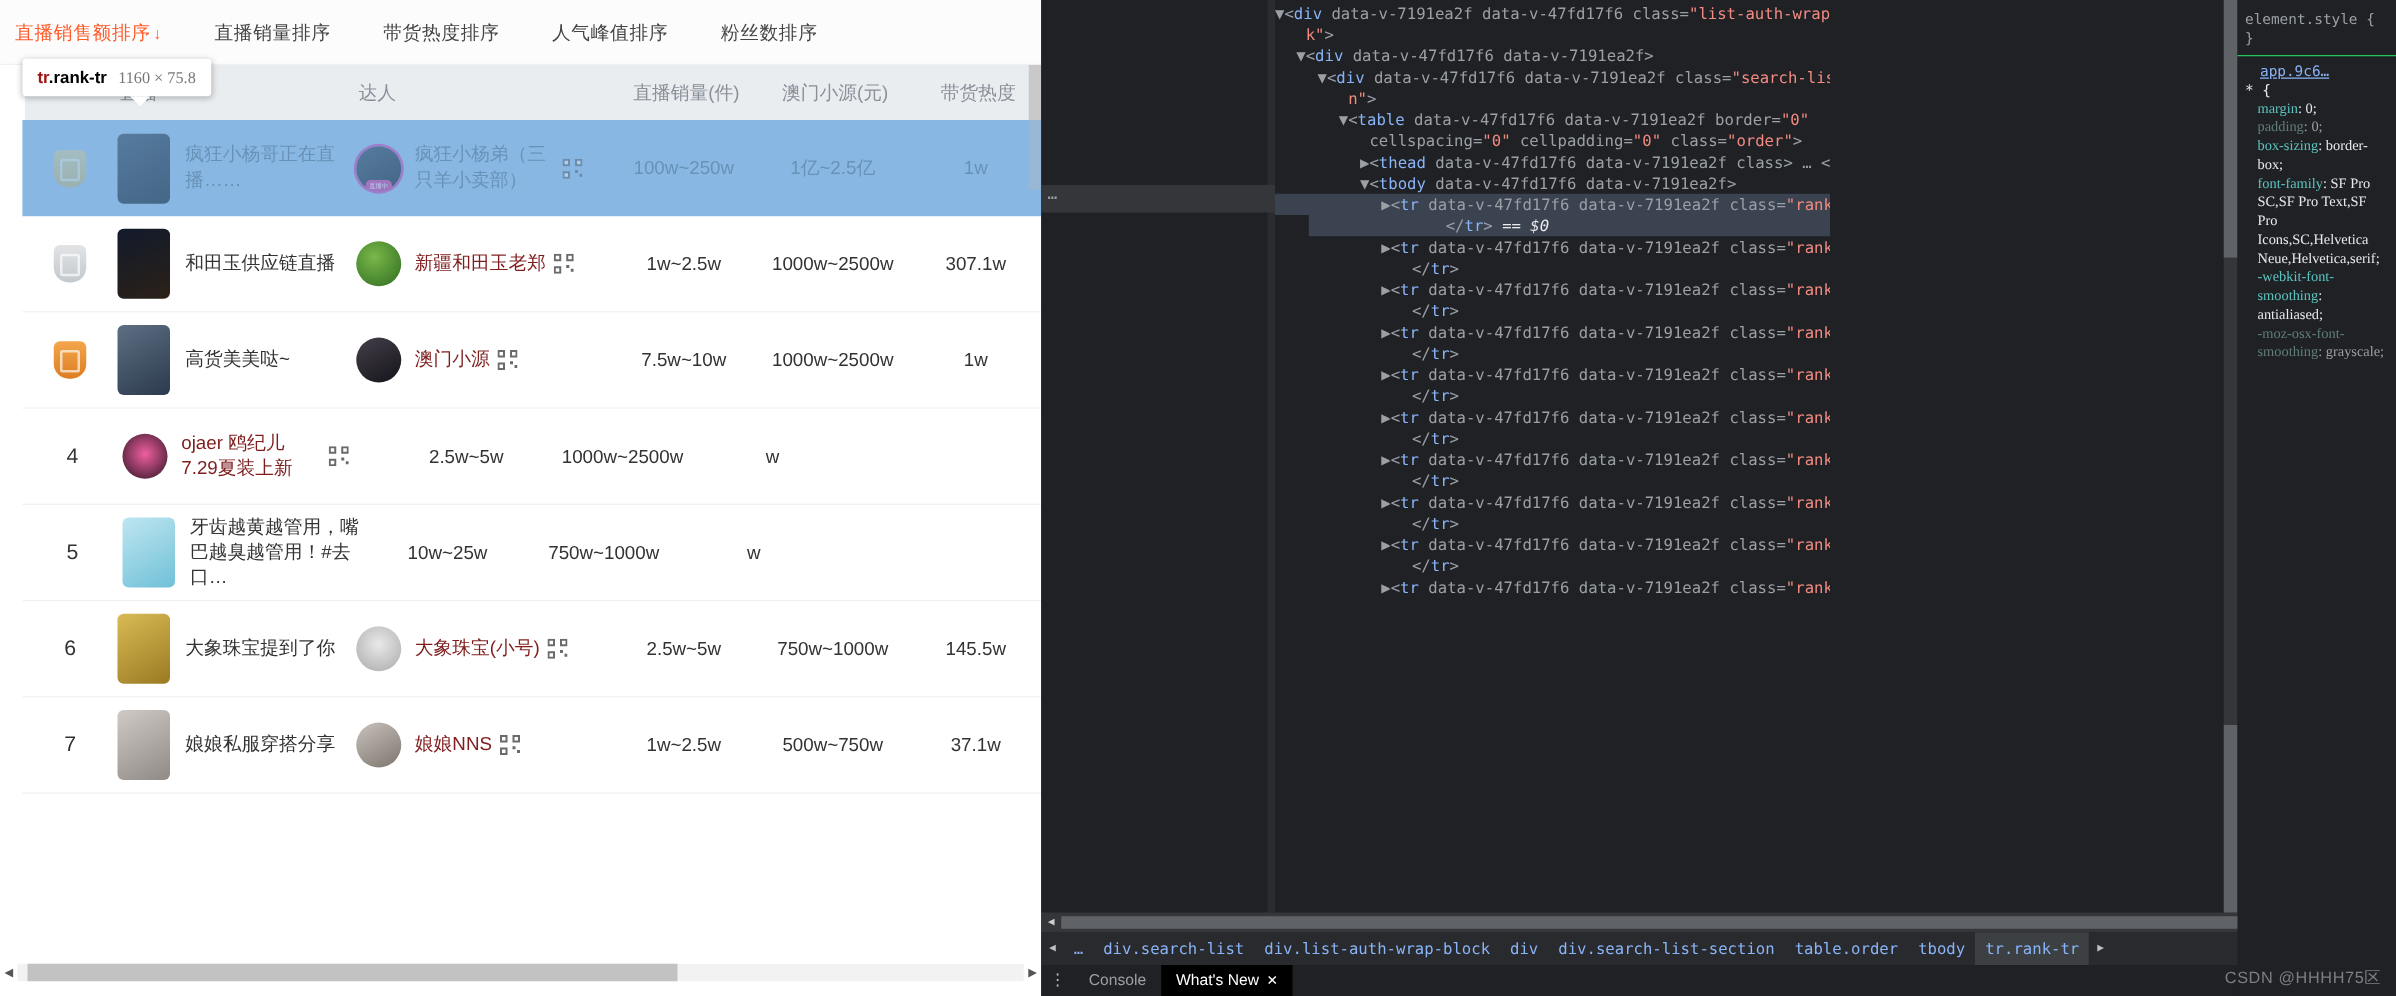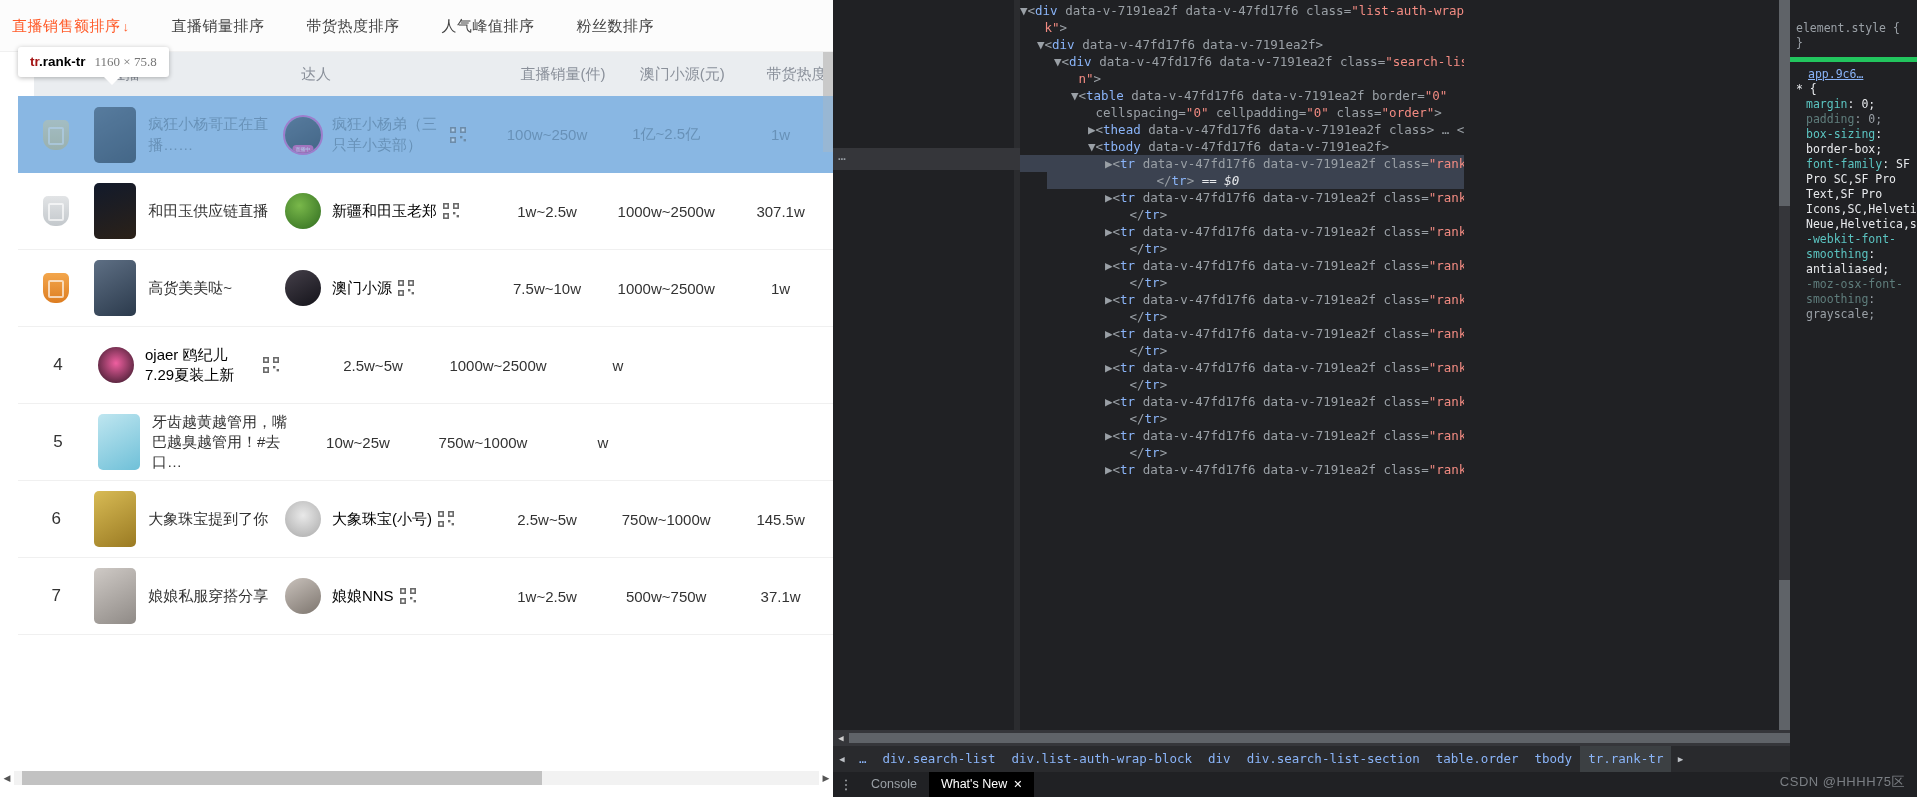--- a/index.html
+++ b/index.html
@@ -14,21 +14,21 @@
 
   
   .page-pane { position:absolute; left:0; top:0; width:833px; height:797px; background:#fff; overflow:hidden; }
 
   .tabs-bar { position:absolute; left:0; top:0; width:833px; height:52px; background:#fcfcfc; border-bottom:1px solid #f0f0f0; }
   .tabs-inner { display:flex; align-items:center; height:52px; padding-left:12px; }
   .tab-item { font-size:15px; color:#444; margin-right:42px; white-space:nowrap; cursor:pointer; letter-spacing:.5px; }
   .tab-item.active { color:#ff5a28; }
   .tab-arrow { font-size:13px; margin-left:2px; }
 
-  .thead { position:absolute; left:34px; top:52px; width:815px; height:44px; background:#eaedf0; }
+  .thead { position:absolute; left:20px; top:52px; width:815px; height:44px; background:#eaedf0; }
   .thead-row { display:flex; align-items:center; height:44px; color:#8a909a; font-size:15px; }
   .th { text-align:center; }
   .th-rank { width:80px; }
   .th-live { width:200px; text-align:left; }
   .th-auth { width:215px; text-align:left; }
   .th-sales { width:120px; }
   .th-amount { width:130px; }
   .th-heat { width:110px; }
 
   .tbody { position:absolute; left:18px; top:96px; width:815px; }
@@ -53,21 +53,21 @@
   .medal.m2 { background:linear-gradient(180deg,#e2e4e6,#c3c8cc); }
   .medal.m3 { background:linear-gradient(180deg,#f3a64c,#dd7d21); }
   .medal::after { content:""; position:absolute; left:50%; top:7px; transform:translateX(-50%); width:12px; height:14px; border:2px solid rgba(255,255,255,.65); border-radius:2px; }
 
   .thumb { width:42px; height:56px; border-radius:5px; margin-right:12px; flex:none; overflow:hidden; position:relative; }
   .live-title { font-size:15px; color:#333; line-height:1.35; max-width:140px; }
 
   .avatar { width:36px; height:36px; border-radius:50%; margin-right:11px; flex:none; position:relative; overflow:hidden; }
   .avatar.ringed { box-shadow:0 0 0 2px #d44ab8; }
   .live-badge { position:absolute; left:50%; transform:translateX(-50%); bottom:0; background:#e0399a; color:#fff; font-size:5px; padding:1px 3px; border-radius:4px; white-space:nowrap; }
-  .auth-name { font-size:15px; color:#000000; line-height:1.35; max-width:112px; }
+  .auth-name { font-size:15px; color:#7f1d1d; line-height:1.35; max-width:112px; }
   .qr-icon { width:16px; height:16px; margin-left:6px; flex:none; }
 
   .hscroll { position:absolute; left:0; bottom:10px; width:833px; height:18px; display:flex; align-items:center; }
   .hscroll .arrow { width:14px; text-align:center; color:#555; font-size:9px; }
   .hscroll .track { flex:1; height:14px; background:#f2f2f2; position:relative; }
   .hscroll .thumb-bar { position:absolute; left:8px; top:0; width:520px; height:14px; background:#c2c2c2; }
 
   
   .side-widget { position:absolute; left:881px; top:262px; width:75px; height:183px; background:#fff; border-radius:8px; box-shadow:0 1px 14px rgba(0,0,0,.13); display:flex; flex-direction:column; align-items:center; padding-top:14px; }
   .sw-item { display:flex; flex-direction:column; align-items:center; margin-bottom:13px; cursor:pointer; position:relative; }
@@ -113,28 +113,28 @@
   .bc-item { padding:0 8px; color:#8ab4f8; white-space:nowrap; cursor:pointer; line-height:26px; }
   .bc-item.current { background:#3c4043; color:#8ab4f8; }
 
   .drawer { position:absolute; left:0; top:772px; width:1084px; height:25px; background:#202124; display:flex; align-items:center; }
   .kebab { width:26px; text-align:center; color:#bdc1c6; font-size:13px; letter-spacing:0; line-height:1; cursor:pointer; }
   .drawer-tab { padding:0 12px; line-height:25px; font-size:12.5px; color:#9aa0a6; cursor:pointer; font-family:"Liberation Sans",sans-serif; }
   .drawer-tab.active { background:#000; color:#fff; }
   .drawer-close { margin-left:6px; font-size:11px; }
   .stylesCol { position:absolute; left:1790px; top:0; width:127px; height:797px; background:#202124;
                font-family:"DejaVu Sans Mono","Liberation Mono",monospace; font-size:11.5px; color:#e8eaed; }
-  .sc-elstyle { padding:21px 6px 6px 6px; border-bottom:5px solid #22c55e; line-height:15px; color:#9aa0a6; }
+  .sc-elstyle { padding:8px 6px 6px 6px; border-bottom:1px solid #22c55e; line-height:15px; color:#9aa0a6; }
   .sc-body { padding:5px 6px; line-height:15px; }
   .sc-src { color:#8ab4f8; text-decoration:underline; margin-left:12px; }
   .prop { color:#5bc4c1; }
   .val { color:#e8eaed; }
   .prop-dim { color:#5f7d7c; }
   .val-dim { color:#9aa0a6; }
-  .ind1 { padding-left:10px; }
+  .ind1 { padding-left:10px;font-family:Liberation Serif, serif; }
 
   .sc-right-scroll { position:absolute; left:1779px; top:0; width:11px; height:730px; background:#35363a; }
   .sc-right-thumb { position:absolute; left:1779px; top:0; width:11px; height:206px; background:#5f6368; }
   .sc-right-thumb2 { position:absolute; left:1779px; top:580px; width:11px; height:150px; background:#5f6368; }
 
   .csdn { position:absolute; right:12px; bottom:6px; color:#7b7f84; font-size:13px; font-family:"Liberation Sans",sans-serif; letter-spacing:.5px; }
 
   .small-vscroll { position:absolute; left:823px; top:52px; width:10px; height:100px; background:#c9c9c9; }
 </style>
 </head>

